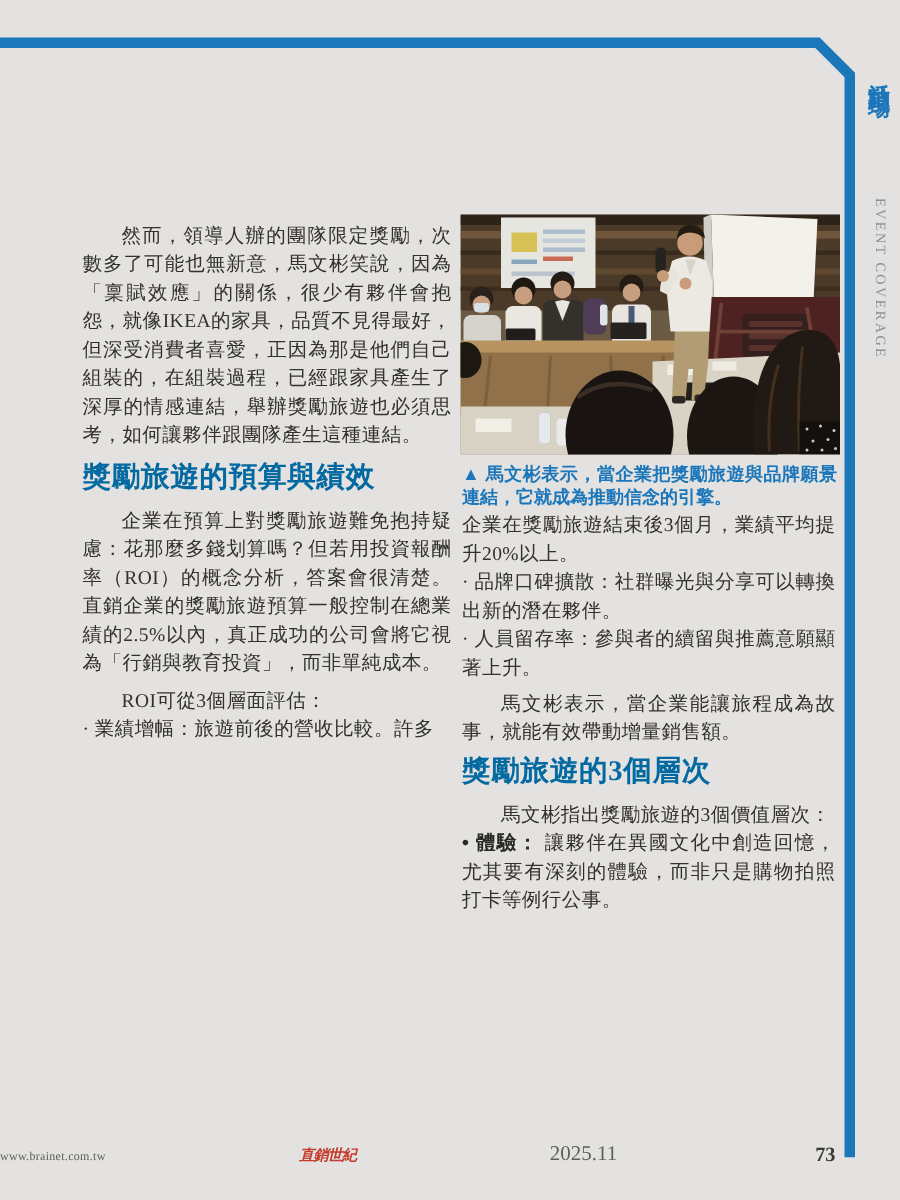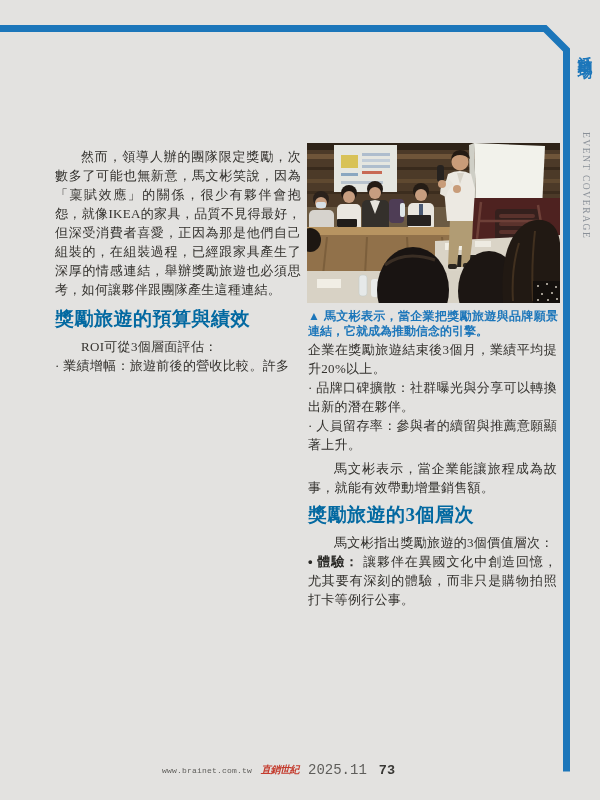--- a/index.html
+++ b/index.html
@@ -45,22 +45,22 @@
   .photo svg{display:block;width:253px;height:160px;}
   .caption{
     position:absolute;left:308px;top:309px;width:250px;
     font-family:"Liberation Sans","DejaVu Sans",sans-serif;
     font-weight:bold;font-size:12px;line-height:14.5px;color:#1c76ba;
     text-align:justify;
   }
   
   .footer{
     position:absolute;top:761px;left:0;right:43px;height:18px;
-    display:flex;justify-content:center;align-items:center;gap:9px;
-    font-family:Liberation Mono, monospace;color:#5f5e5b;
+    display:flex;justify-content:space-between;align-items:center;gap:9px;
+    font-family:Liberation Serif, serif;color:#5f5e5b;
   }
   .f-site{font-size:8px;letter-spacing:0.2px;}
   .f-logo{font-size:10px;font-weight:bold;font-style:italic;color:#c43b2d;letter-spacing:-0.5px;}
   .f-issue{font-size:14px;}
   .f-page{font-size:13.5px;font-weight:bold;color:#393835;margin-left:3px;}
 </style>
 </head>
 <body>
 
 <div class="page">
@@ -68,20 +68,21 @@
   <svg class="frame" width="600" height="800" viewBox="0 0 600 800">
     <path d="M0,28.5 H545 L566.5,50 V771.5" fill="none" stroke="#1c76ba" stroke-width="7" stroke-linejoin="miter"></path>
   </svg>
 
   <div class="side-zh">活動現場</div>
   <div class="side-en">EVENT COVERAGE</div>
 
   <div class="col col-left">
     <p class="ind mb10">然而，領導人辦的團隊限定獎勵，次數多了可能也無新意，馬文彬笑說，因為「稟賦效應」的關係，很少有夥伴會抱怨，就像IKEA的家具，品質不見得最好，但深受消費者喜愛，正因為那是他們自己組裝的，在組裝過程，已經跟家具產生了深厚的情感連結，舉辦獎勵旅遊也必須思考，如何讓夥伴跟團隊產生這種連結。</p>
     <h2 class="sec">獎勵旅遊的預算與績效</h2>
+    <p class="ind mb6">企業在預算上對獎勵旅遊難免抱持疑慮：花那麼多錢划算嗎？但若用投資報酬率（ROI）的概念分析，答案會很清楚。直銷企業的獎勵旅遊預算一般控制在總業績的2.5%以內，真正成功的公司會將它視為「行銷與教育投資」，而非單純成本。</p>
     <p class="ind">ROI可從3個層面評估：</p>
     <p>· 業績增幅：旅遊前後的營收比較。許多</p>
   </div>
 
   <div class="photo">
     <svg viewBox="0 0 253 160" preserveAspectRatio="none">
       <rect width="253" height="160" fill="#6b5a43"></rect>
 
       <rect width="253" height="64" fill="#4c3a28"></rect>
       <rect width="253" height="7" fill="#2e2318"></rect>

